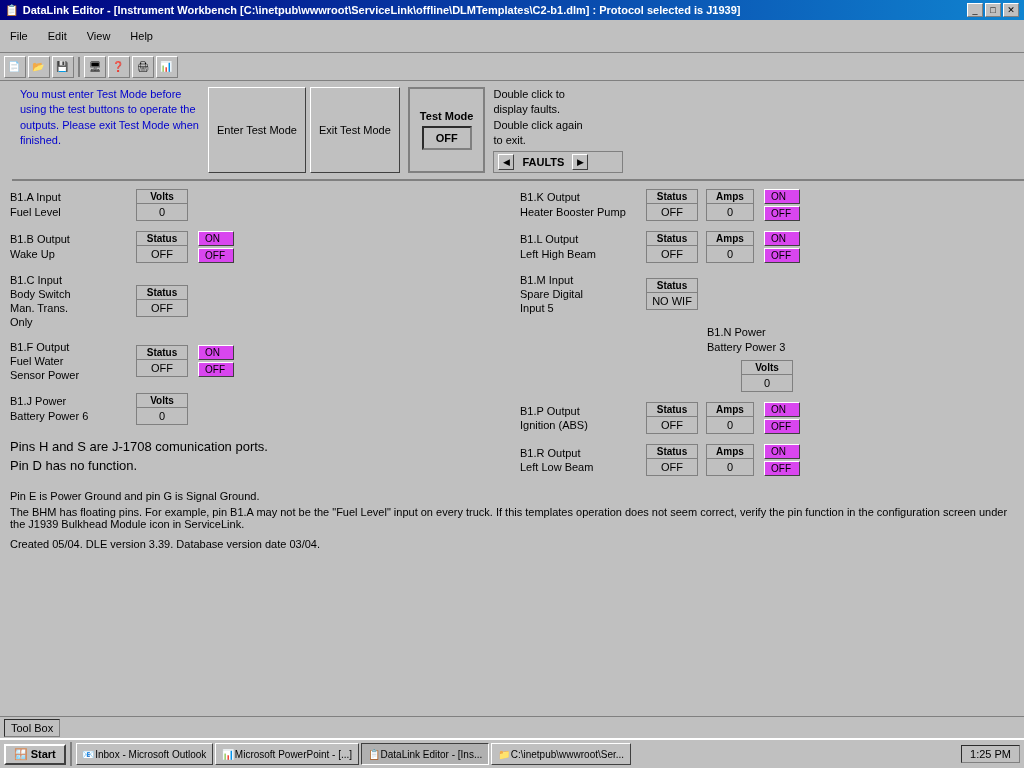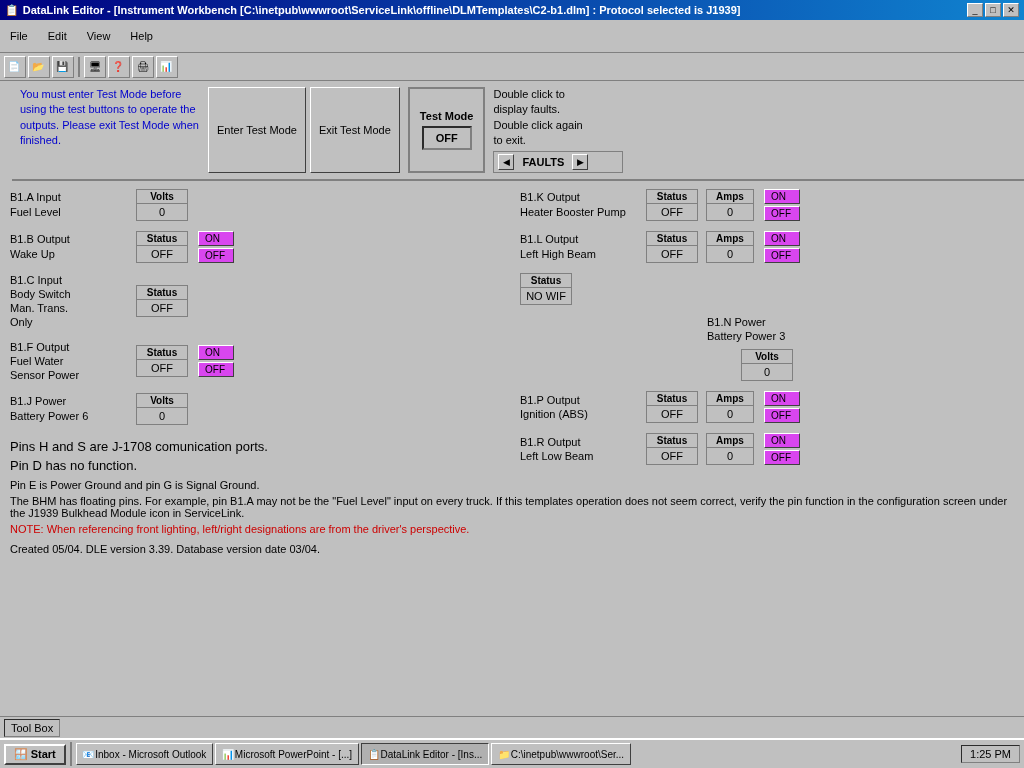--- a/index.html
+++ b/index.html
@@ -506,20 +506,25 @@
             <div class="status-header">Amps</div>
             <div class="status-value">0</div>
           </div>
           <div class="on-off-buttons" style="margin-left:4px;">
             <button class="on-btn">ON</button>
             <button class="on-btn">OFF</button>
           </div>
         </div>
 
         <div class="io-item" style="margin-bottom:6px;">
+          <div class="io-label">
+            <div>B1.M Input</div>
+            <div>Spare Digital</div>
+            <div>Input 5</div>
+          </div>
           <div class="status-box">
             <div class="status-header">Status</div>
             <div class="status-value">NO WIF</div>
           </div>
         </div>
 
         <div class="io-item" style="margin-bottom:6px;flex-direction:column;">
           <div class="io-label">
             <div>B1.N Power</div>
             <div>Battery Power 3</div>
@@ -567,21 +572,20 @@
             <button class="on-btn">OFF</button>
           </div>
         </div>
 
       </div>
     </div>
 
     <div style="margin-top:6px; font-size:11px;">
       <div>Pin E is Power Ground and pin G is Signal Ground.</div>
       <div style="margin-top:4px;">The BHM has floating pins.  For example, pin B1.A may not be the "Fuel Level" input on every truck.  If this templates operation does not seem correct, verify the pin function in the configuration screen under the J1939 Bulkhead Module icon in ServiceLink.</div>
-      <div style="margin-top:4px; color:#cc0000;">NOTE:  When referencing front lighting, left/right designations are from the driver's perspective.</div>
       <div style="margin-top:8px;">Created 05/04. DLE version 3.39.  Database version date 03/04.</div>
     </div>
 
   </div>
 </div>
 
 <div style="position:fixed; bottom:30px; left:0; width:1024px; height:22px; background:#c0c0c0; border-top:1px solid #808080; display:flex; align-items:center;">
   <div class="status-bar-item" style="margin-left:4px;">Tool Box</div>
 </div>
 

